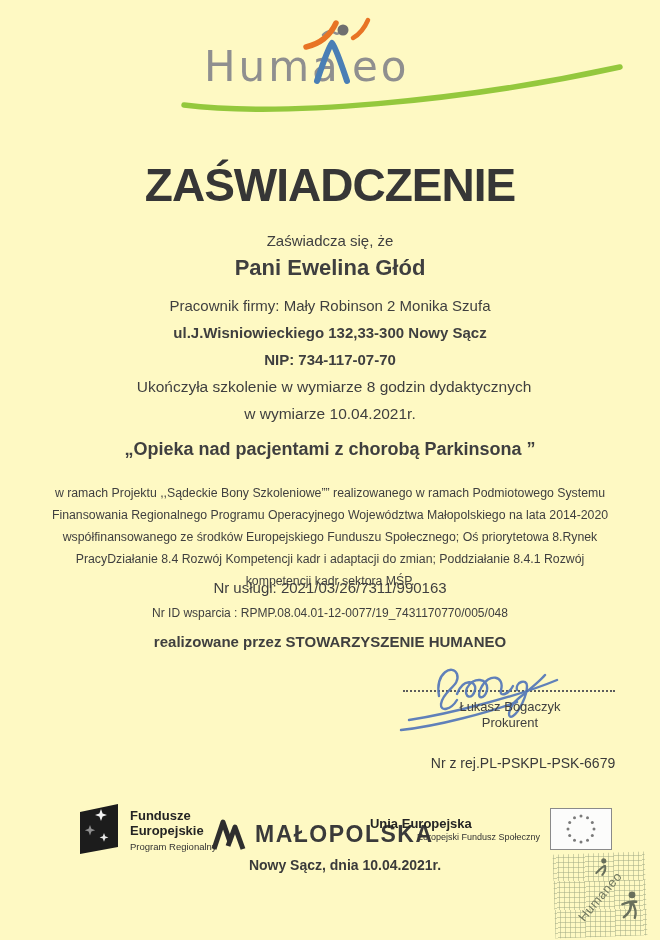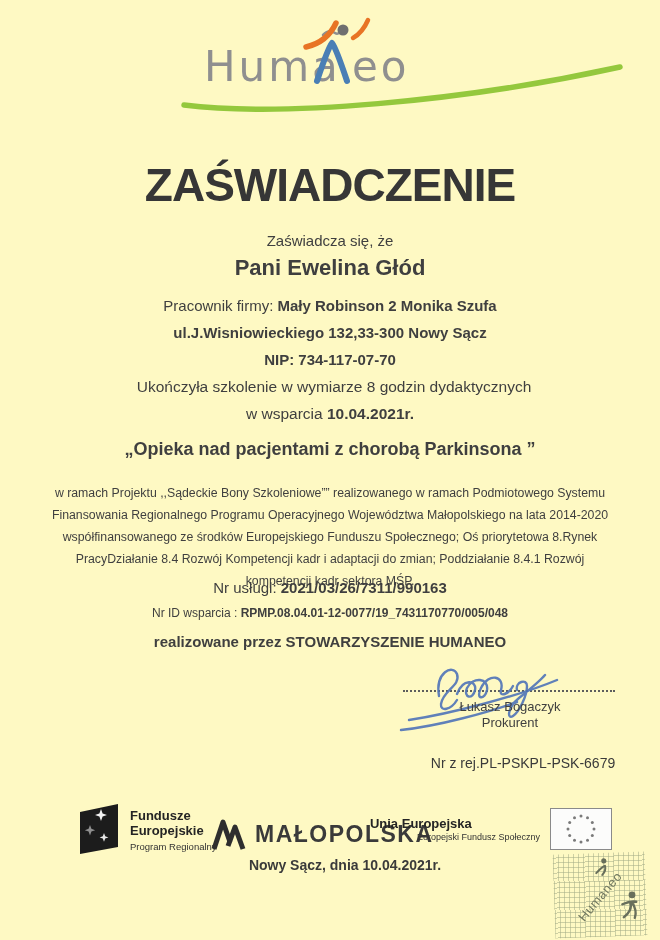--- a/index.html
+++ b/index.html
@@ -3,21 +3,21 @@
 <meta charset="utf-8">
 <style>
   * { margin:0; padding:0; box-sizing:border-box; }
   html,body { background:#e8e8e8; }
   body { font-family:"Liberation Sans",sans-serif; }
   .page {
     position:relative; width:660px; height:940px; margin:0 auto;
     background:#fef9c3; color:#3b3b3b; overflow:hidden;
   }
   .line { position:absolute; left:0; width:660px; text-align:center; color:#3f3f3f; }
-  .b { font-weight:bold; }
+  .b { font-weight:normal; }
 
   .doc-title { top:158px; font-size:46px; font-weight:bold; letter-spacing:-1px; color:#363636; }
   .intro    { top:232px; font-size:15px; }
   .recipient{ top:255px; font-size:22px; font-weight:bold; }
   .employer { top:297px; font-size:15px; }
   .address  { top:324px; font-size:15px; font-weight:bold; }
   .nip      { top:351px; font-size:15px; font-weight:bold; }
   .completion{ top:378px; font-size:15.5px;padding-left:8px; }
   .term     { top:405px; font-size:15.5px; }
   .course   { top:439px; font-size:18px; font-weight:bold; }
@@ -87,21 +87,21 @@
   <div class="line doc-title">ZAŚWIADCZENIE</div>
   <div class="line recipient">Pani Ewelina Głód</div>
   <div class="line intro">Zaświadcza się, że</div>
 
   <div class="line employer"><span>Pracownik firmy: </span><span class="b">Mały Robinson 2 Monika Szufa</span></div>
 
   <div class="line address">ul.J.Wisniowieckiego 132,33-300 Nowy Sącz</div>
   <div class="line nip">NIP: 734-117-07-70</div>
   <div class="line completion">Ukończyła szkolenie w wymiarze 8 godzin dydaktycznych</div>
 
-  <div class="line term"><span>w wsparcia  </span><span class="b">10.04.2021r.</span></div>
+  <div class="line term"><span>w wymiarze  </span><span class="b">10.04.2021r.</span></div>
 
   <div class="line course">„Opieka nad pacjentami z chorobą Parkinsona ”</div>
 
   <div class="program">w ramach Projektu ,,Sądeckie Bony Szkoleniowe”” realizowanego w ramach Podmiotowego Systemu Finansowania Regionalnego Programu Operacyjnego Województwa Małopolskiego na lata 2014-2020 współfinansowanego ze środków Europejskiego Funduszu Społecznego; Oś priorytetowa 8.Rynek PracyDziałanie 8.4 Rozwój Kompetencji kadr i adaptacji do zmian; Poddziałanie 8.4.1 Rozwój kompetencji kadr sektora MŚP.</div>
 
   <div class="line service"><span>Nr usługi: </span><span class="b">2021/03/26/7311/990163</span></div>
 
   <div class="line support"><span>Nr ID wsparcia : </span><span class="b">RPMP.08.04.01-12-0077/19_7431170770/005/048</span></div>
 
   <div class="line realized">realizowane przez STOWARZYSZENIE HUMANEO</div>

